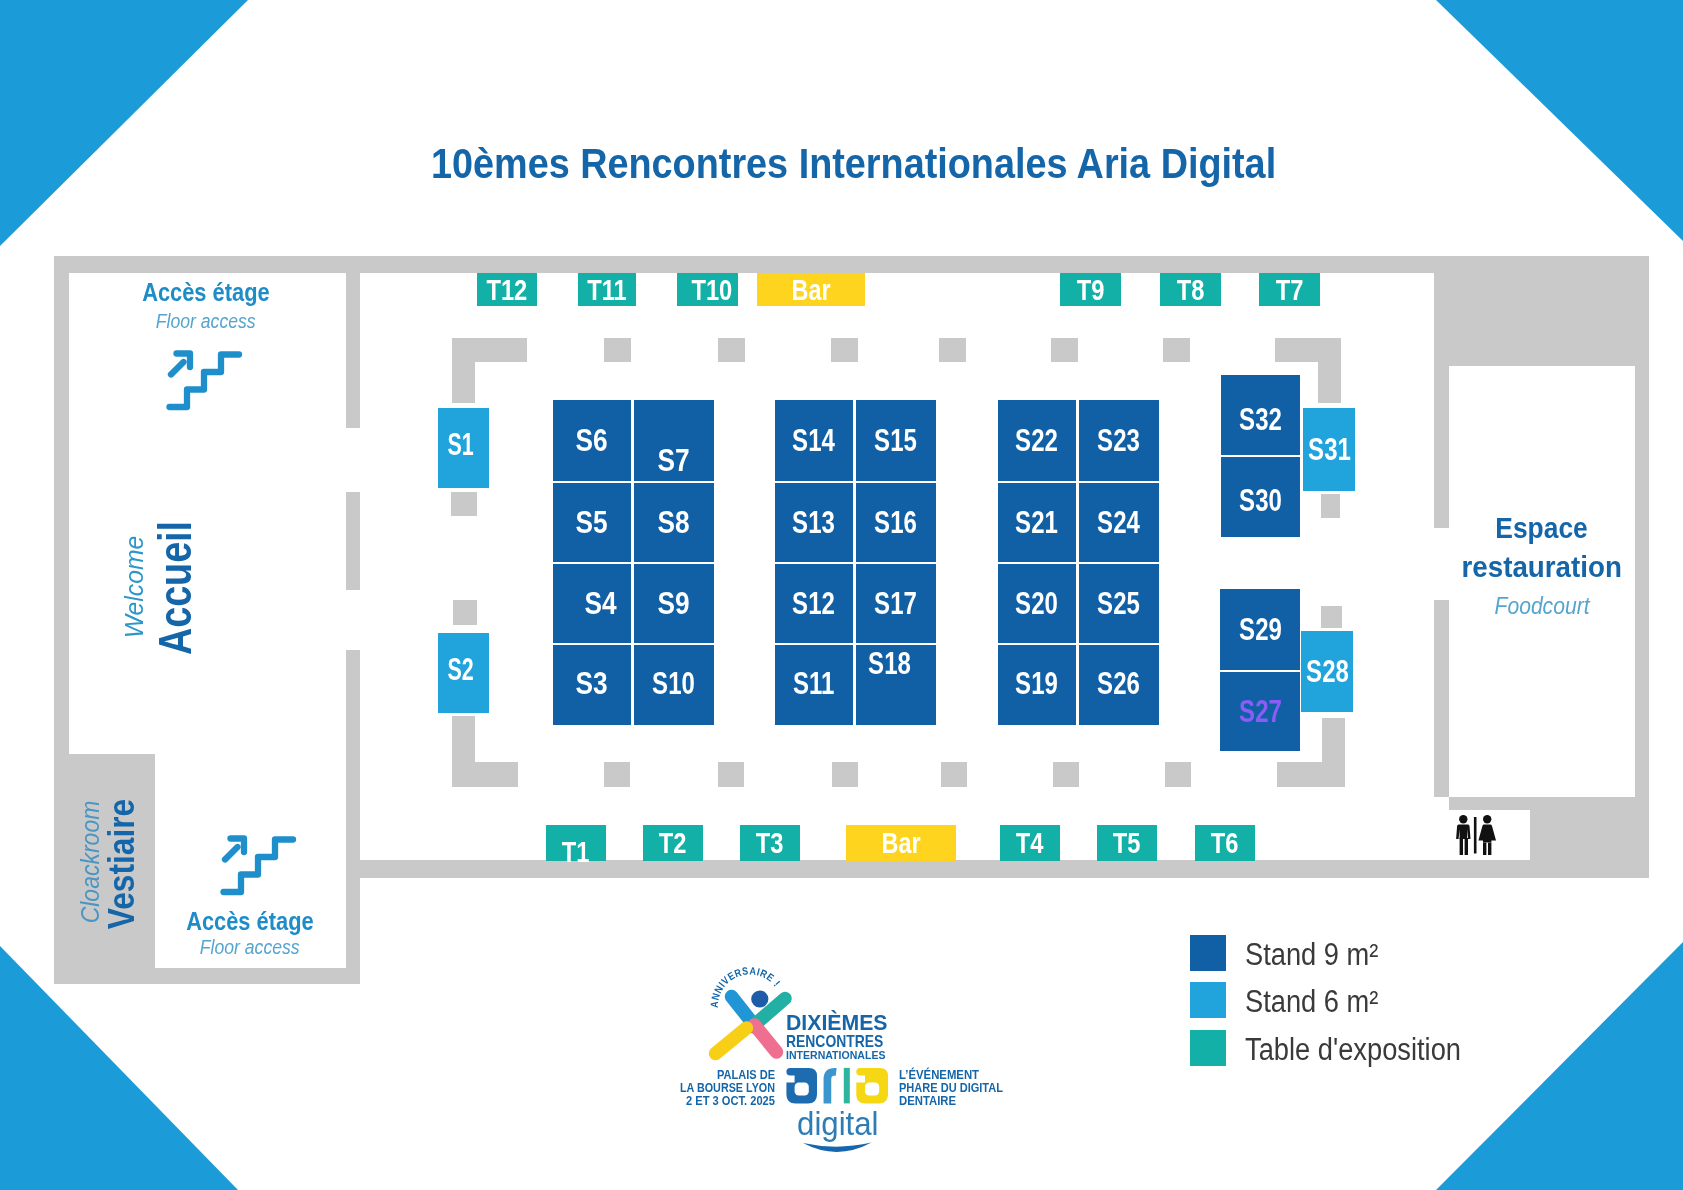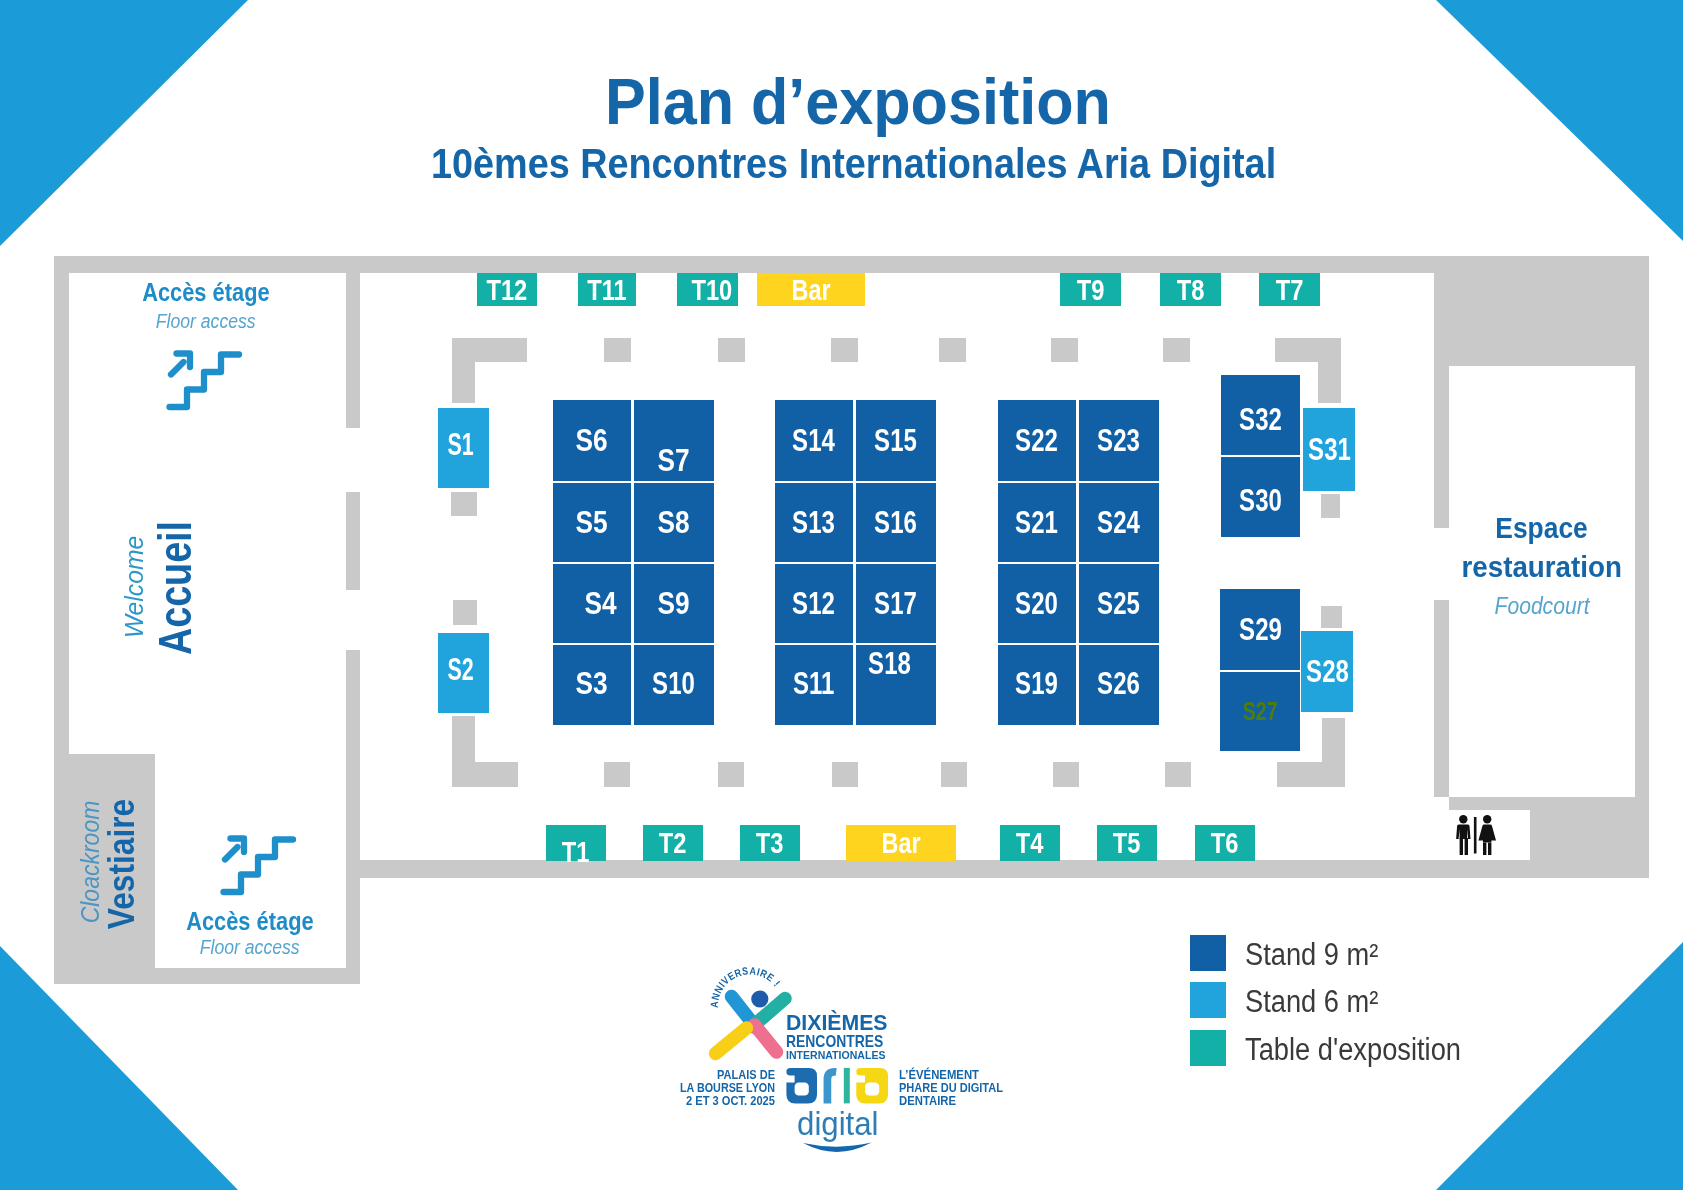--- a/index.html
+++ b/index.html
@@ -18,21 +18,20 @@
 <div class="pg">
 
 <div class="ab" style="left:0;top:0;width:0;height:0;border-top:246px solid #1b9cd9;border-right:248px solid transparent;"></div>
 
 <div class="ab" style="right:0;top:0;width:0;height:0;border-top:241px solid #1b9cd9;border-left:247px solid transparent;"></div>
 
 <div class="ab" style="left:0;bottom:0;width:0;height:0;border-bottom:244px solid #1b9cd9;border-right:238px solid transparent;"></div>
 
 <div class="ab" style="right:0;bottom:0;width:0;height:0;border-bottom:248px solid #1b9cd9;border-left:247px solid transparent;"></div>
 
-<div class="lab" style="left:528px;top:65px;width:660px;text-align:center;color:#1566a9;font-weight:700;font-size:64px;line-height:75px;"><span class="cx" style="transform:scaleX(0.955);">Plan d’exposition</span></div>
 
 <div class="lab" style="left:254px;top:139px;width:1200px;text-align:center;color:#1566a9;font-weight:700;font-size:42px;line-height:50px;"><span class="cx" style="transform:scaleX(0.9);">10èmes Rencontres Internationales Aria Digital</span></div>
 
 <div class="wall" style="left:54px;top:256px;width:1595px;height:17px;"></div>
 
 <div class="wall" style="left:54px;top:273px;width:15px;height:695px;"></div>
 
 <div class="wall" style="left:346px;top:273px;width:14px;height:155px;"></div>
 
 <div class="wall" style="left:346px;top:492px;width:14px;height:98px;"></div>
@@ -390,21 +389,21 @@
       <span style="display:inline-block;transform:translate(0px,0px) scaleX(0.75);">S31</span>
     </div>
 
 <div class="ab s9" style="left:1220px;top:589px;width:80px;height:161.5px;"></div>
 <div class="ab" style="left:1220px;top:670px;width:80px;height:2px;background:#fff;"></div>
 
 <div class="lab" style="left:1220px;top:589px;width:80px;height:81px;display:flex;align-items:center;justify-content:center;color:#fff;font-weight:700;font-size:32px;">
       <span style="display:inline-block;transform:translate(0px,0px) scaleX(0.75);">S29</span>
     </div>
 
-<div class="lab" style="left:1220px;top:672px;width:80px;height:78px;display:flex;align-items:center;justify-content:center;color:#4d7c0f;font-weight:700;font-size:26px;">
+<div class="lab" style="left:1220px;top:672px;width:80px;height:78px;display:flex;align-items:center;justify-content:center;color:#8b5cf6;font-weight:700;font-size:32px;">
       <span style="display:inline-block;transform:translate(0px,0px) scaleX(0.75);">S27</span>
     </div>
 
 <div class="ab s6" style="left:1301px;top:631px;width:52px;height:81px;"></div>
 
 <div class="lab" style="left:1301px;top:631px;width:52px;height:81px;display:flex;align-items:center;justify-content:center;color:#fff;font-weight:700;font-size:32px;">
       <span style="display:inline-block;transform:translate(0px,0px) scaleX(0.75);">S28</span>
     </div>
 
 <div class="ab" style="left:1190px;top:935px;width:36px;height:36px;background:#1160a5;"></div>

